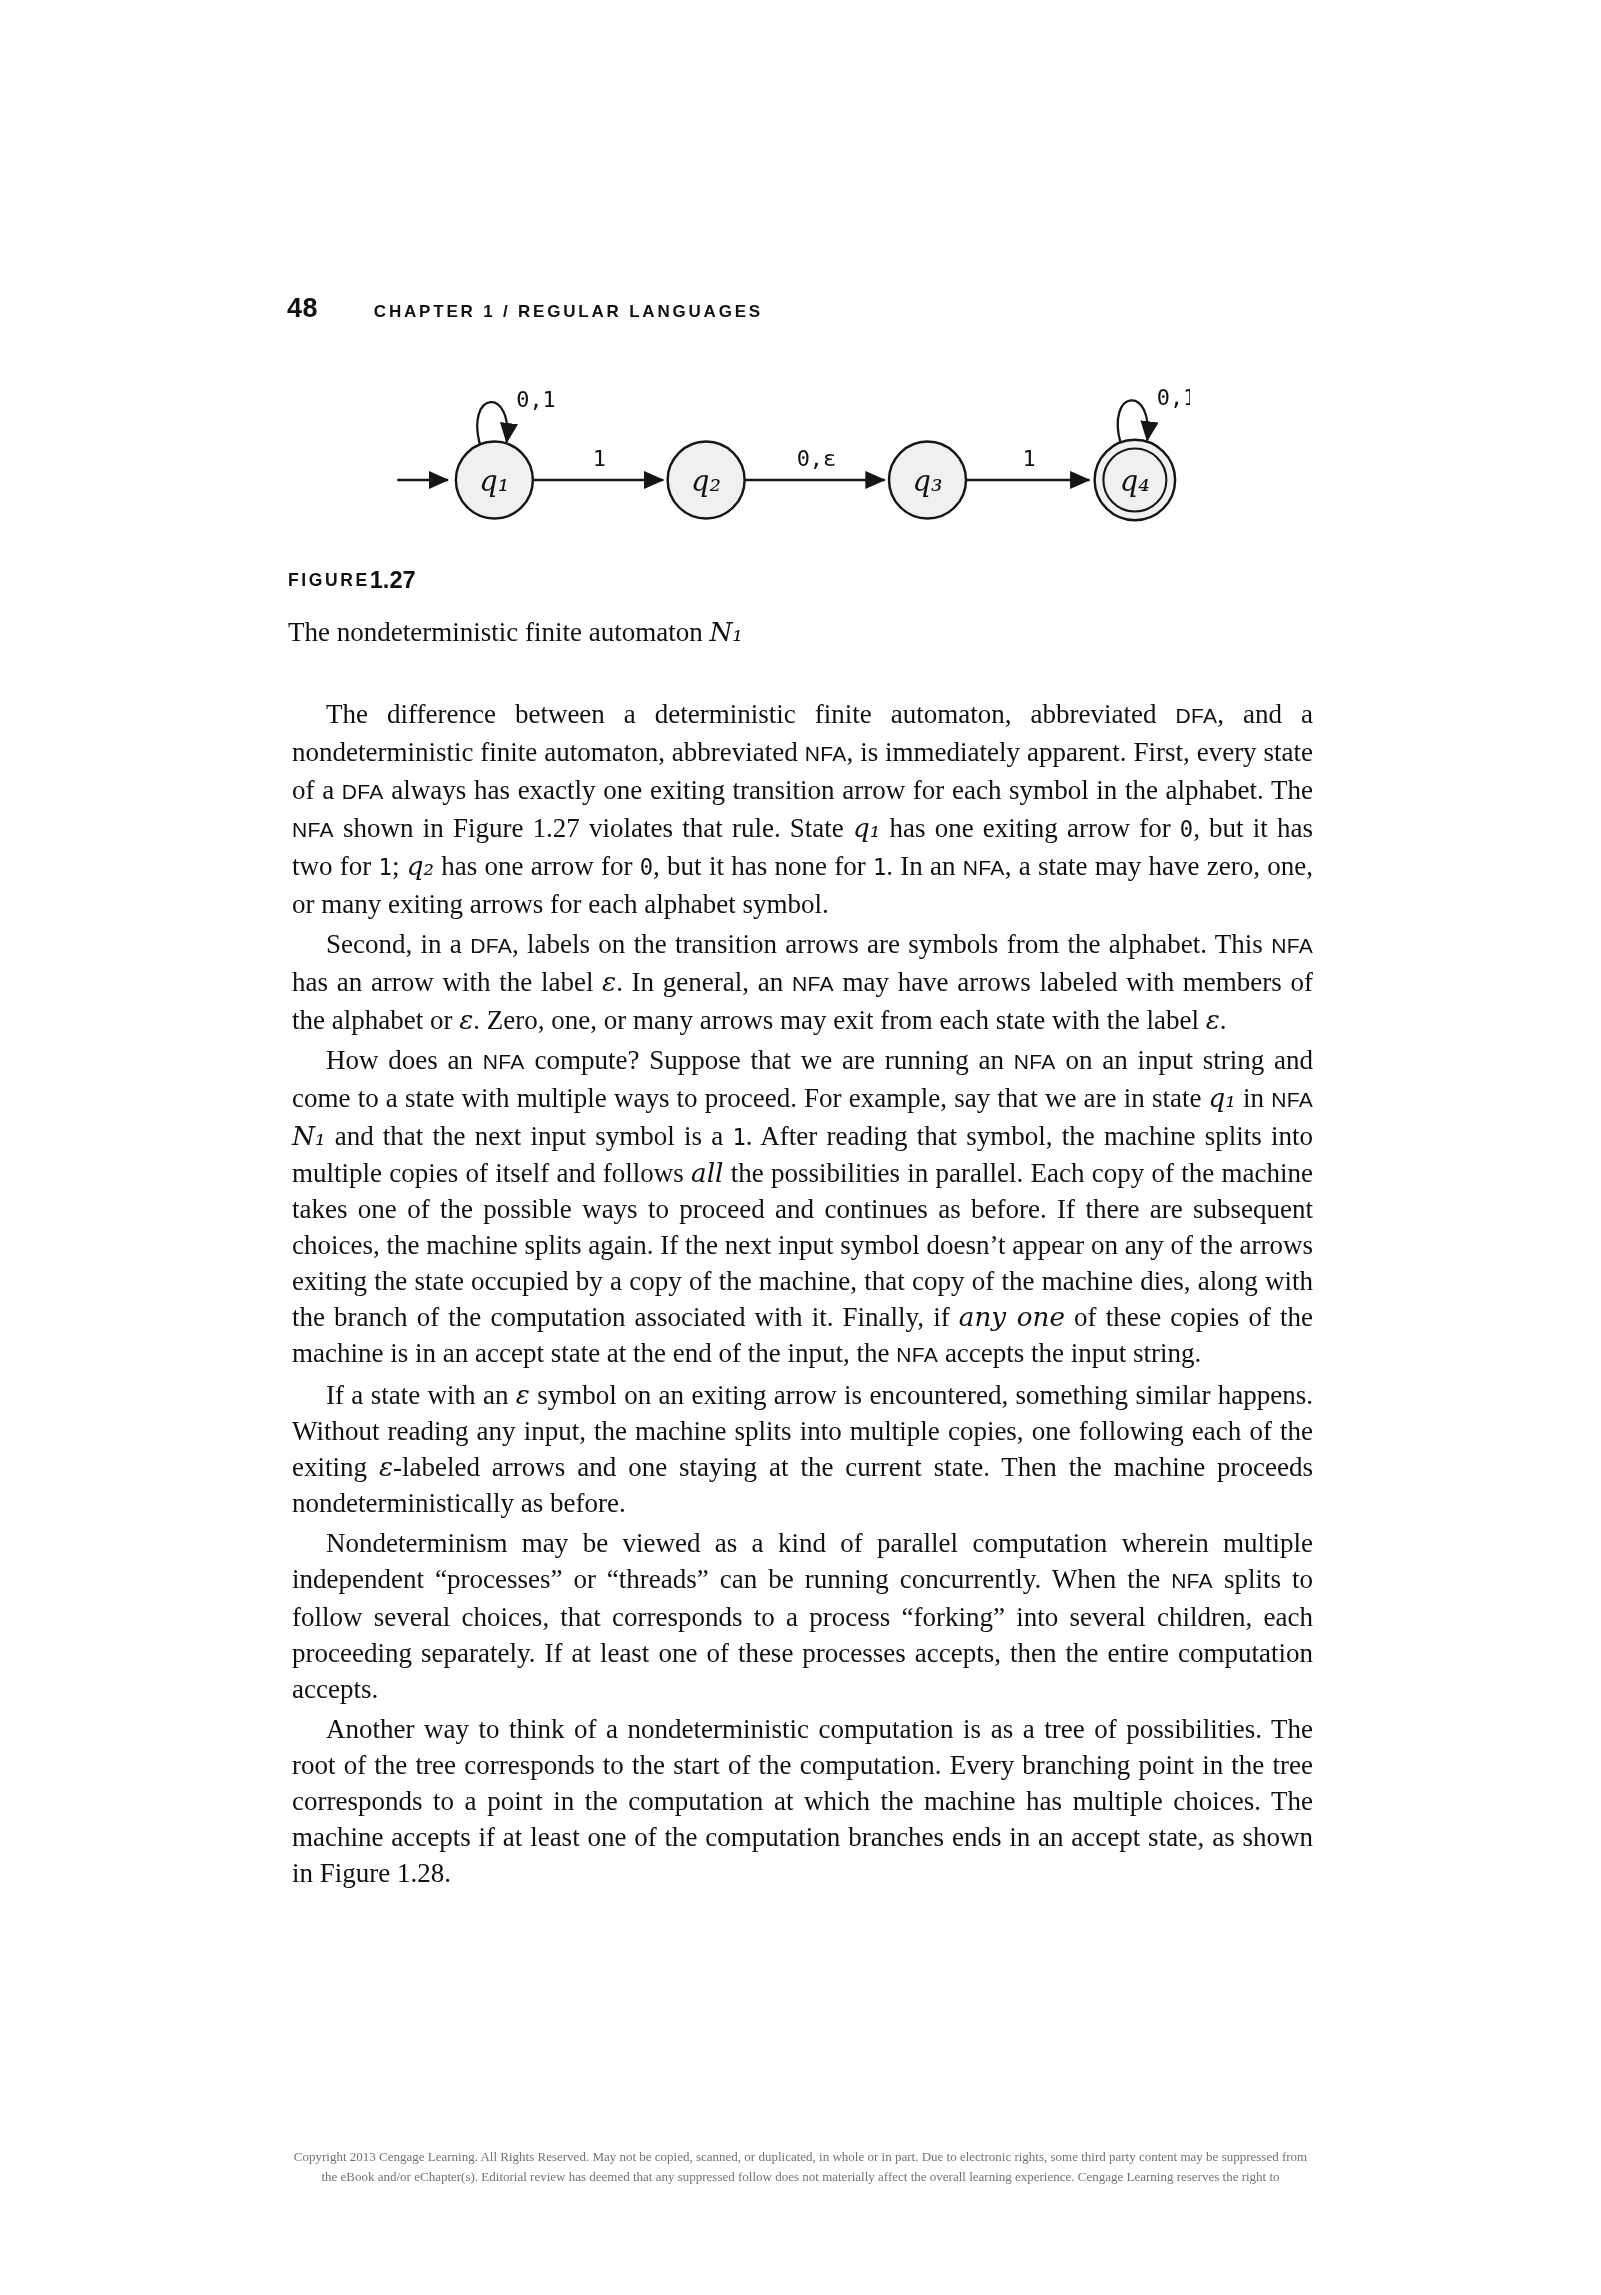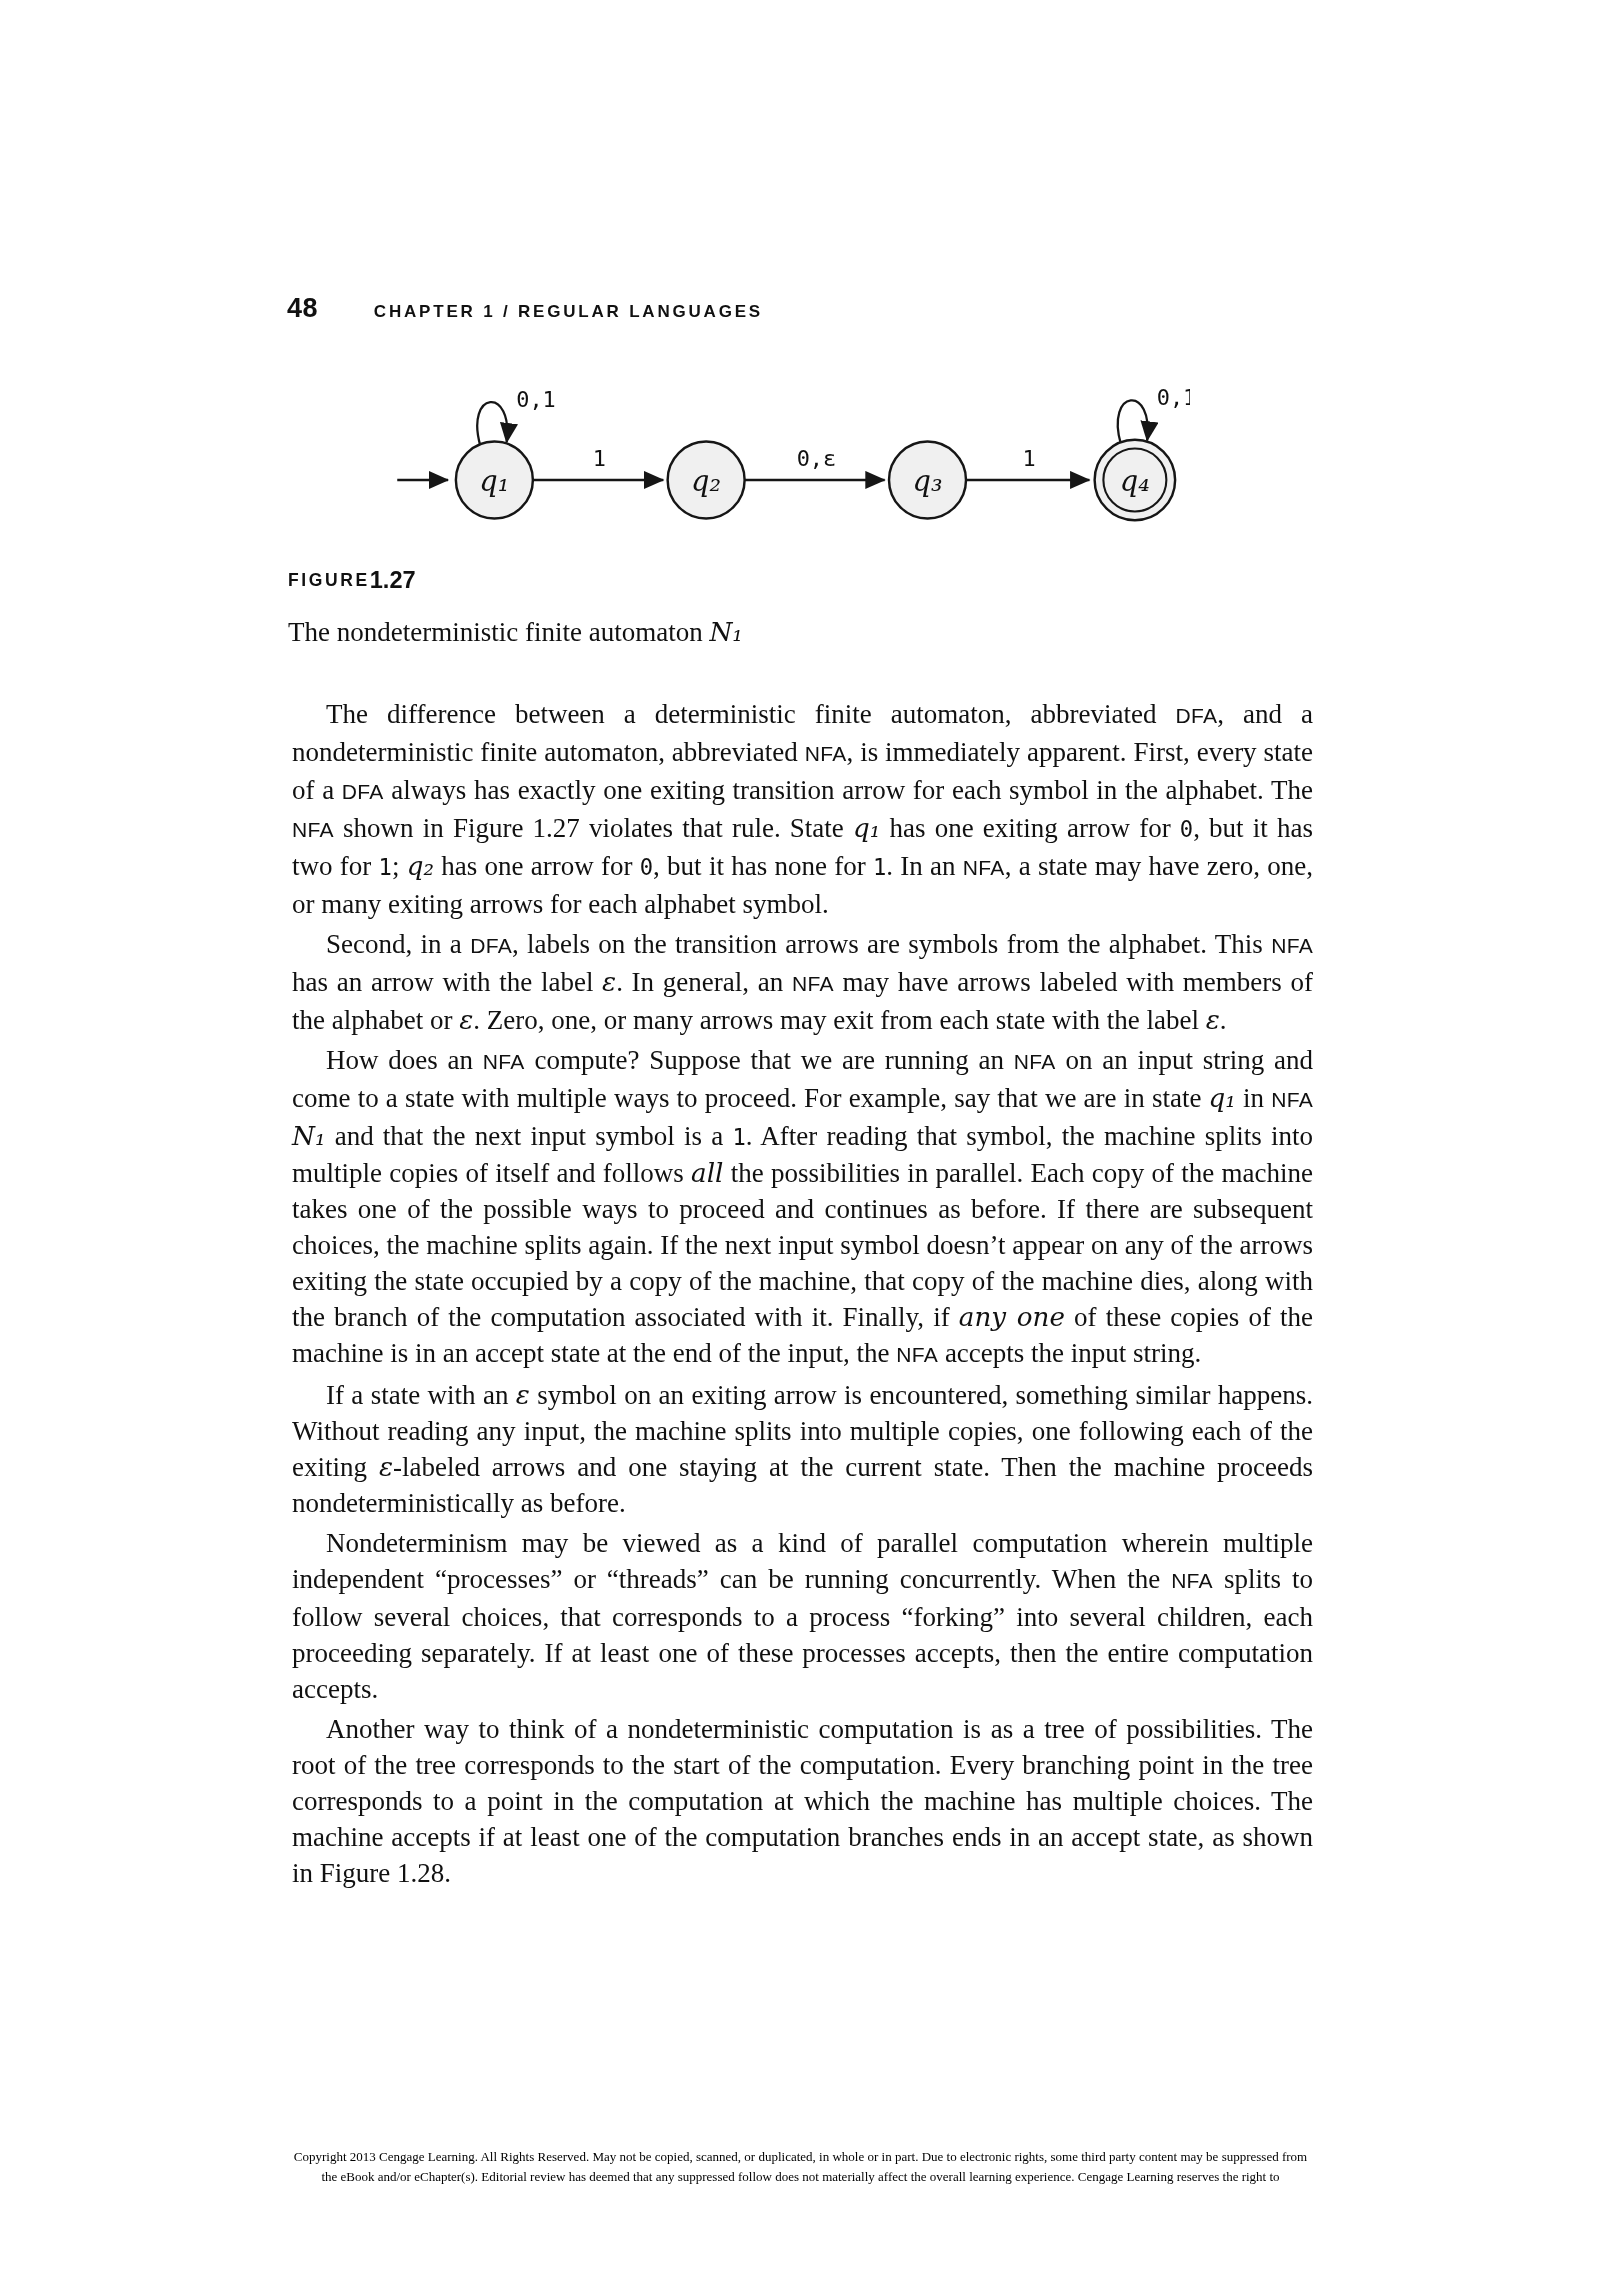--- a/index.html
+++ b/index.html
@@ -43,21 +43,21 @@
   }
   .body-text p { margin:4px; text-indent:34px; }
 
   .seg-sf { font-family:"Liberation Sans", sans-serif; font-size:0.78em; letter-spacing:0.3px; }
   .seg-tt { font-family:"DejaVu Sans Mono", monospace; font-size:0.82em; }
   .seg-it { font-style:italic; font-family:"DejaVu Serif", serif; font-size:0.97em; }
 
   
   .footer {
     position:absolute; left:118px; width:1365px; top:2147px;
-    text-align:center; font-size:13px; line-height:20px; color:#000000;
+    text-align:center; font-size:13px; line-height:20px; color:#737373;
   }
 </style>
 </head>
 <body>
 
 <div class="page">
 
   <div class="header">
     <span class="page-num">48</span>
     <span class="chapter">CHAPTER 1 / REGULAR LANGUAGES</span>

